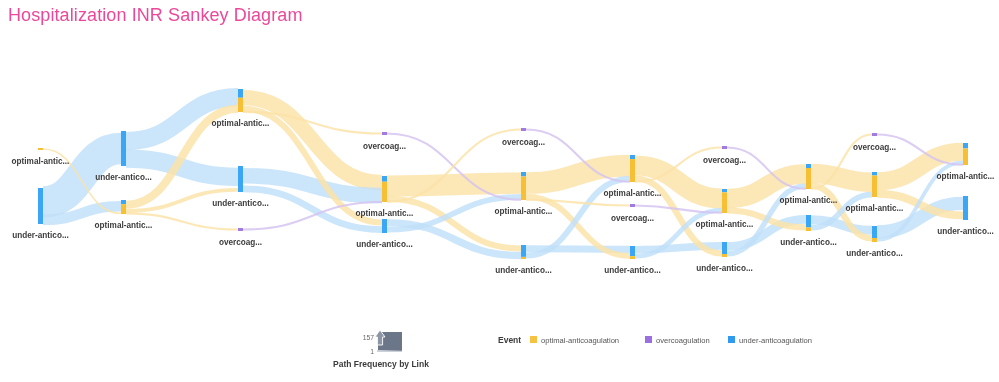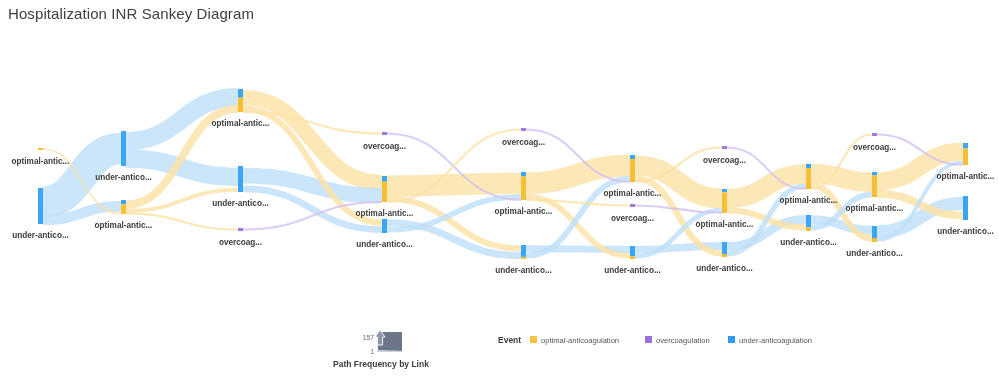--- a/index.html
+++ b/index.html
@@ -12,23 +12,23 @@
     height: 382px;
     font-family: "Liberation Sans", sans-serif;
     color: #3c3c3c;
     overflow: hidden;
     position: relative;
   }
   #chart-title {
     position: absolute;
     left: 8px;
     top: 5px;
-    font-size: 15px;
+    font-size: 18px;
     font-weight: 400;
-    color: #404040;
+    color: #ec4899;
     letter-spacing: 0.1px;
   }
   #sankey-canvas {
     position: absolute;
     left: 0;
     top: 0;
     width: 999px;
     height: 382px;
   }
   .node-label {

